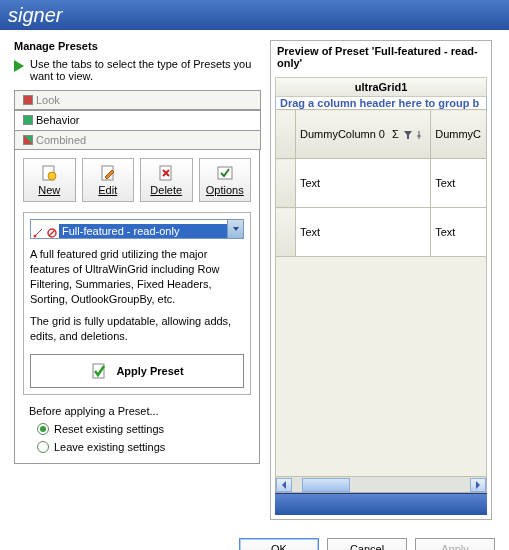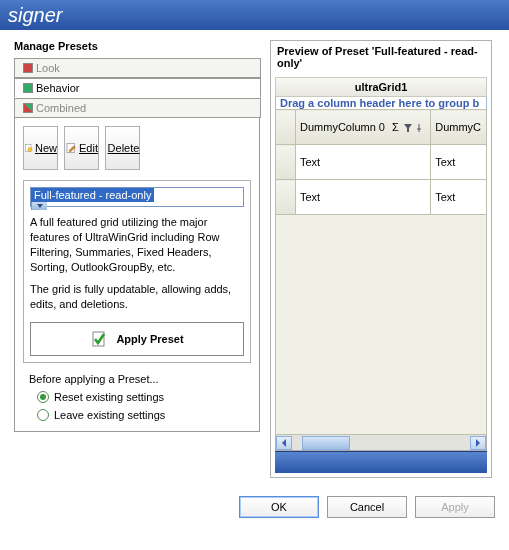--- a/index.html
+++ b/index.html
@@ -10,41 +10,41 @@
   .right { width: 222px; }
   .section-title { font-weight: bold; margin-bottom: 6px; }
   .hint-row { display: flex; align-items: flex-start; gap: 6px; margin-bottom: 8px; }
   .play-icon { width: 0; height: 0; border-top: 6px solid transparent; border-bottom: 6px solid transparent; border-left: 10px solid #2a9e2a; margin-top: 2px; }
   .tabs { display: flex; margin-top: 6px; position: relative; margin-bottom: -1px; flex-direction: column;}
   .tab { padding: 3px 8px; border: 1px solid #9a9a9a; background: #fff; display: flex; align-items: center; gap: 3px; cursor: pointer; margin-right: -1px; border-bottom:1px solid #fff;}
   .tab.inactive { background: #f4f4f0; color: #888; border-bottom:1px solid #9a9a9a;}
   .tab .swatch { width: 10px; height: 10px; border: 1px solid #888; }
   .tab-body { border: 1px solid #9a9a9a; padding: 8px; }
   .toolbar { display: flex; gap: 6px; margin-bottom: 10px; }
-  .tbtn { width: 35px; height: 44px; border: 1px solid #b0b0b0; background: linear-gradient(#fff,#eaeaea); display: flex; flex-direction: row; align-items: center; justify-content: center; gap: 2px; cursor: pointer; text-align: center; }
+  .tbtn { width: 72px; height: 44px; border: 1px solid #b0b0b0; background: linear-gradient(#fff,#eaeaea); display: flex; flex-direction: column; align-items: center; justify-content: center; gap: 2px; cursor: pointer; text-align: center; }
   .tbtn svg { width: 18px; height: 18px; }
   .tbtn span { text-decoration: underline; }
   .preset-group { border: 1px solid #b0b0b0; padding: 6px; }
-  .preset-row { background: #fff; border: 1px solid #7a97c3; display: flex; align-items: flex-start; height: 20px; flex-direction: column; }
+  .preset-row { background: #fff; border: 1px solid #7a97c3; display: flex; align-items: flex-end; height: 20px; }
   .preset-row .ind { width:10px; height:10px; margin:0 2px;}
   .preset-sel { flex:1; background:#316ac5; color:#fff; padding:1px 3px; }
   .preset-dd { width:16px; height:18px; background:linear-gradient(#cde,#9bd); border-left:1px solid #7a97c3; display:flex; align-items:center; justify-content:center; }
   .desc { margin-top:8px; line-height:1.35; }
   .apply-btn { margin-top:10px; border:1px solid #888; background:#fff; width:100%; height:34px; display:flex; align-items:center; justify-content:center; gap:8px; font-weight:bold; cursor:pointer;}
   .before-row { margin-top:10px;margin-left:6px; }
   .radio-row { display:flex; align-items:flex-start; gap:5px; margin:6px 0 2px 14px; }
   .radio { width: 12px; height:12px; border:1px solid #5a8a5a; border-radius:50%; display:inline-flex; align-items:center; justify-content:center; }
   .radio.sel::after { content:""; width:6px; height:6px; background:#3a9a3a; border-radius:50%; display:block;}
   .preview-box { border:1px solid #b0b0b0; }
   .preview-title { font-weight:bold; padding:4px 6px; }
   .grid-wrap { padding:4px; }
   .grid-caption { background:linear-gradient(#f9f9f5,#e8e8e0); border:1px solid #c9c9bd; text-align:center; padding:3px 0; font-weight:bold;}
   .group-by { border-left:1px solid #a0b8d8; border-right:1px solid #a0b8d8; color:#3a5db0; padding:0 4px; font-weight:bold; white-space:nowrap; overflow:hidden;}
   table.grid { border-collapse: collapse; width:100%; }
-  table.grid th, table.grid td { border:1px solid #c0c0b0; padding:11px 4px; text-align:left; background:#fff; height:18px; }
+  table.grid th, table.grid td { border:1px solid #c0c0b0; padding:18px 4px; text-align:left; background:#fff; height:18px; }
   table.grid th { background:linear-gradient(#f4f4ee,#e4e4d8); font-weight:normal; }
   table.grid td.rowhdr { width:20px; background:linear-gradient(#f4f4ee,#e4e4d8); }
   .col-icons { display:inline-flex; gap:1px; margin-left:4px; vertical-align:middle;}
   .ci { width:10px; height:10px; }
   .grid-empty { height:220px; background:#f0f0e6; border:1px solid #c0c0b0; border-top:none;}
   .scroll-h { height:16px; background:#e3e3de; border:1px solid #b0b0b0; border-top:none; display:flex; align-items:center; }
   .scroll-btn { width:16px; height:14px; background:linear-gradient(#e8f0fb,#bcd3f0); border:1px solid #8cb0dd; display:flex; align-items:center; justify-content:center; }
   .scroll-thumb { width:48px; height:14px; background:linear-gradient(#d6e4f6,#9fc0e8); border:1px solid #8cb0dd; margin-left:10px;}
   .scroll-track { flex:1; }
   .footer-blue { height:22px; background:linear-gradient(#5a86d0,#2a56a8); border-top:1px solid #203f7a;}
@@ -54,20 +54,24 @@
   .dlg-btn.disabled { color:#aaa; cursor:default;}
 </style>
 </head>
 <body>
 
 <div class="titlebar">signer</div>
 
 <div class="content">
   <div class="left">
     <div class="section-title">Manage Presets</div>
+    <div class="hint-row">
+      <div class="play-icon"></div>
+      <div>Use the tabs to select the type of Presets you want to view.</div>
+    </div>
 
     <div class="tabs">
       <div class="tab inactive">
         <span class="swatch" style="background:#c44;"></span>
         <span>Look</span>
       </div>
       <div class="tab">
         <span class="swatch" style="background:#3a6;"></span>
         <span>Behavior</span>
       </div>
@@ -92,20 +96,27 @@
               <path d="M6 13 L13 6 L15 8 L8 15 Z" fill="#e08a2a" stroke="#a05a10"></path>
             </svg>
           <span>Edit</span>
         </div>
         <div class="tbtn">
           <svg viewBox="0 0 18 18">
               <rect x="3" y="2" width="11" height="14" fill="#fff" stroke="#888"></rect>
               <path d="M6 6 L12 12 M12 6 L6 12" stroke="#c22" stroke-width="2"></path>
             </svg>
           <span>Delete</span>
+        </div>
+        <div class="tbtn">
+          <svg viewBox="0 0 18 18">
+              <rect x="2" y="3" width="14" height="12" fill="#fff" stroke="#888"></rect>
+              <path d="M5 9 L8 12 L13 5" stroke="#2a7e2a" stroke-width="2" fill="none"></path>
+            </svg>
+          <span>Options</span>
         </div>
       </div>
 
       <div class="preset-group">
         <div class="preset-row">
           <svg class="ind" viewBox="0 0 10 10">
               <path d="M1 9 L5 5 L9 1" stroke="#c33" fill="none"></path>
               <circle cx="2" cy="8" r="1.5" fill="#c33"></circle>
             </svg>
           <svg class="ind" viewBox="0 0 10 10">

